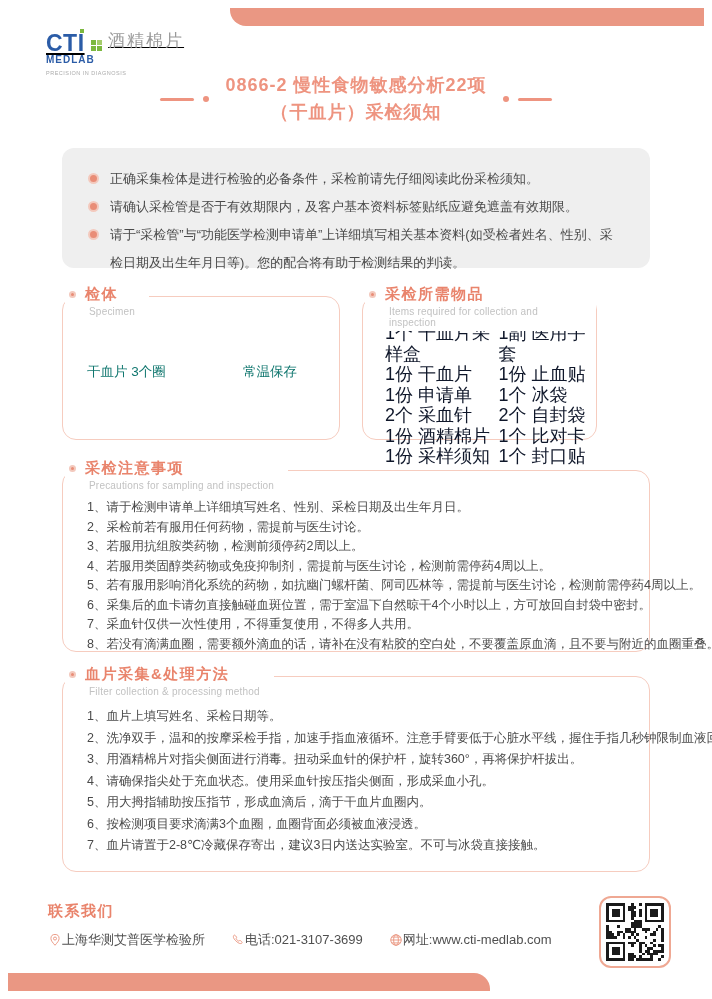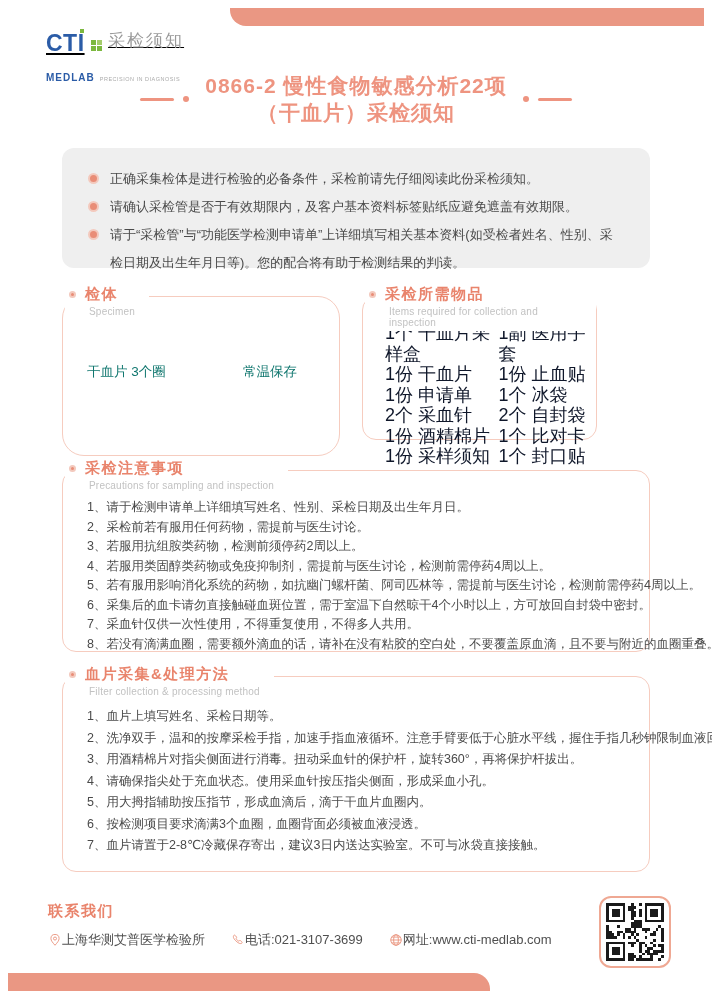--- a/index.html
+++ b/index.html
@@ -15,49 +15,49 @@
 
   
   .logo { position:absolute; top:29px; left:46px; }
   .logo-top { display:flex; align-items:flex-end; gap:6px;text-decoration:underline; }
   .cti { position:relative; font-size:23px; font-weight:bold; color:#2B5CA7; letter-spacing:0.5px; line-height:20px; }
   .cti::after { content:''; position:absolute; top:-4px; right:1px; width:4px; height:4px; background:#7CB83F; }
   .sq-grid { display:grid; grid-template-columns:5px 5px; grid-template-rows:5px 5px; gap:1.5px; margin-bottom:2px; }
   .sq-grid span { background:#7CB83F; }
   .sq-grid span:nth-child(2){ background:#A4CC6B; }
   .logo-cn { font-size:17px; color:#9A9A9A; letter-spacing:2px; margin-bottom:1px; }
-  .logo-bottom { display:flex; align-items:baseline; gap:5px; margin-top:19px; }
+  .logo-bottom { display:flex; align-items:baseline; gap:5px; margin-top:1px;flex-direction:column; }
   .medlab { font-size:10px; font-weight:bold; color:#2B5CA7; letter-spacing:1px; }
   .tagline { font-size:5.5px; color:#ABABAB; letter-spacing:0.5px; }
 
   
   .title-wrap { position:absolute; top:72px; left:0; width:712px;
                 display:flex; align-items:center; justify-content:center; gap:16px; }
-  .title-lines { text-align:center; color:#EE9480; font-weight:bold; font-size:21px; line-height:27px; letter-spacing:1px; }
+  .title-lines { text-align:center; color:#EE9480; font-weight:bold; font-size:18px; line-height:27px; letter-spacing:1px; }
   .deco { display:flex; align-items:center; gap:9px; }
   .deco .line { width:34px; height:3px; background:#EE9480; border-radius:2px; }
   .deco .dot { width:6px; height:6px; background:#EE9480; border-radius:50%; }
 
   
   .notice-box { position:absolute; top:148px; left:62px; width:588px; height:120px;
                 background:#EFEFEF; border-radius:12px; padding:17px 26px 0 26px; }
   .notice-item { display:flex; gap:11px; font-size:13px; color:#4A4A4A; line-height:28px; }
   .n-dot2 { flex:0 0 auto; width:11px; height:11px; margin-top:8px; border-radius:50%;
            background:#E98D77; border:2px solid #F3C9BD; }
   .n-text { flex:1; }
 
   
   .section-box { position:absolute; border:1.5px solid #F6CCBF; border-radius:14px; }
   .sec-head { position:absolute; top:-12px; left:2px; background:#fff; padding:0 14px 3px 4px; }
   .sec-title-row { display:flex; align-items:center; gap:9px; }
   .sec-dot { width:7px; height:7px; border-radius:50%; background:#E98D77; border:2px solid #F3C9BD; }
   .sec-title { font-size:15px; font-weight:bold; color:#E9846C; letter-spacing:1.5px; }
   .sec-sub { font-size:10px; color:#C2C2C2; margin:2px 0 0 20px; letter-spacing:0.2px; }
 
-  .box-specimen { top:296px; left:62px; width:278px; height:160px;border-radius:22px; }
+  .box-specimen { top:296px; left:62px; width:278px; height:144px; }
   .specimen-row { display:flex; justify-content:space-between; padding:0 42px 0 24px;
                   margin-top:66px; font-size:13.5px; color:#0f766e; }
 
   .box-supplies { top:296px; left:362px; width:235px; height:144px; }
   .supplies-cols { display:flex; padding:26px 0 0 22px; }
   .supplies-col { list-style:none; }
   .supplies-col li { font-size:18px; color:#0f172a; line-height:20.5px; }
   .supplies-col.left { width:122px; }
 
   .box-precautions { top:470px; left:62px; width:588px; height:182px; }
@@ -91,21 +91,21 @@
 
   <div class="logo">
     <div class="logo-top">
       <span class="cti">CTI</span>
       <span class="sq-grid">
           <span></span>
           <span></span>
           <span></span>
           <span></span>
         </span>
-      <span class="logo-cn">采检须知</span>
+      <span class="logo-cn">酒精棉片</span>
     </div>
     <div class="logo-bottom">
       <span class="medlab">MEDLAB</span>
       <span class="tagline">PRECISION IN DIAGNOSIS</span>
     </div>
   </div>
 
   <div class="title-wrap">
     <span class="deco">
         <span class="line"></span>

